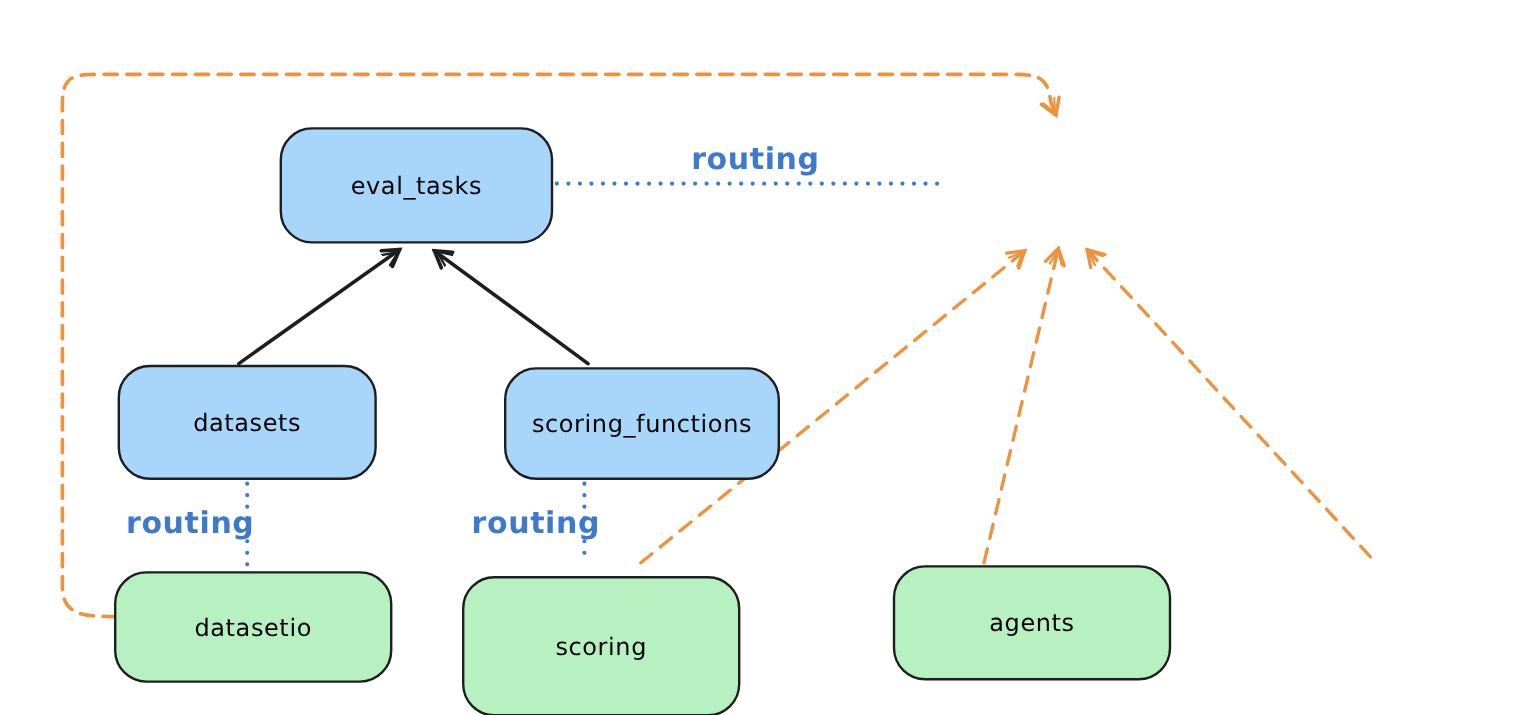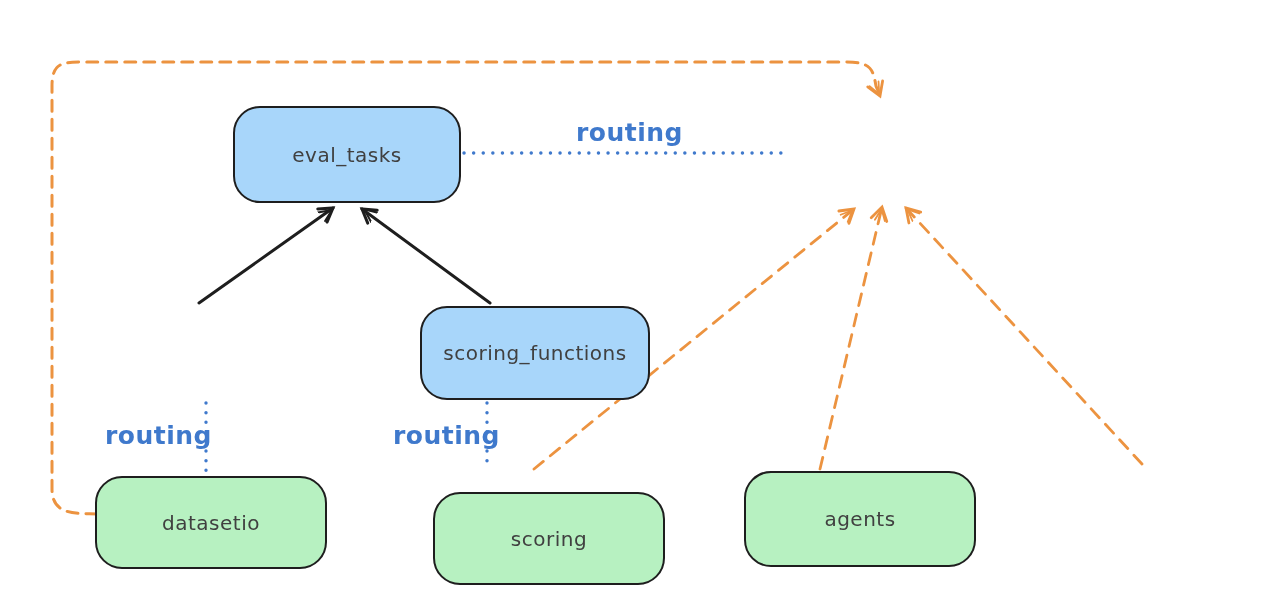--- a/index.html
+++ b/index.html
@@ -10,21 +10,21 @@
     overflow:hidden;
     font-family:"DejaVu Sans","Liberation Sans",sans-serif;
   }
   svg.edges{position:absolute;left:0;top:0;width:1280px;height:596px;}
   .node{
     position:absolute;
     box-sizing:border-box;
     border:2.5px solid #1e1e1e;
     border-radius:27px;
     display:flex;align-items:center;justify-content:center;
-    font-size:20px;color:#404040;
+    font-size:20px;color:#000000;
     letter-spacing:0.5px;
   }
   .node.blue{background:#a8d6fa;}
   .node.green{background:#b7f1c1;}
   .edge-label{
     position:absolute;
     color:#3f79cc;
     font-size:25px;
     font-weight:bold;
     letter-spacing:0.5px;
@@ -60,30 +60,33 @@
     <path d="M 464 153 L 785 153" fill="none" stroke="#3f79cc" stroke-width="3.4" stroke-linecap="round" stroke-dasharray="0.1 9.5"></path>
     <path d="M 206 403 L 206 474" fill="none" stroke="#3f79cc" stroke-width="3.4" stroke-linecap="round" stroke-dasharray="0.1 9.5"></path>
     <path d="M 487 403 L 487 470" fill="none" stroke="#3f79cc" stroke-width="3.4" stroke-linecap="round" stroke-dasharray="0.1 9.5"></path>
   </svg>
 
   <div class="node blue" style="left:233px;top:106px;width:228px;height:97px;">
     <span>eval_tasks</span>
   </div>
 
 
+  <div class="node blue" style="left:98px;top:304px;width:216px;height:96px;">
+    <span>datasets</span>
+  </div>
 
   <div class="node blue" style="left:380px;top:306px;width:230px;height:94px;margin-left:40px;">
     <span>scoring_functions</span>
   </div>
 
   <div class="node green" style="left:95px;top:476px;width:232px;height:93px;">
     <span>datasetio</span>
   </div>
 
-  <div class="node green" style="left:385px;top:492px;width:232px;height:93px;margin-left:48px;">
+  <div class="node green" style="left:385px;top:480px;width:232px;height:117px;">
     <span>scoring</span>
   </div>
 
   <div class="node green" style="left:708px;top:471px;width:232px;height:96px;margin-left:36px;">
     <span>agents</span>
   </div>
 
 
   <div class="edge-label" style="left:576px;top:118px;width:84px;">routing</div>
   <div class="edge-label" style="left:105px;top:421px;width:88px;">routing</div>

